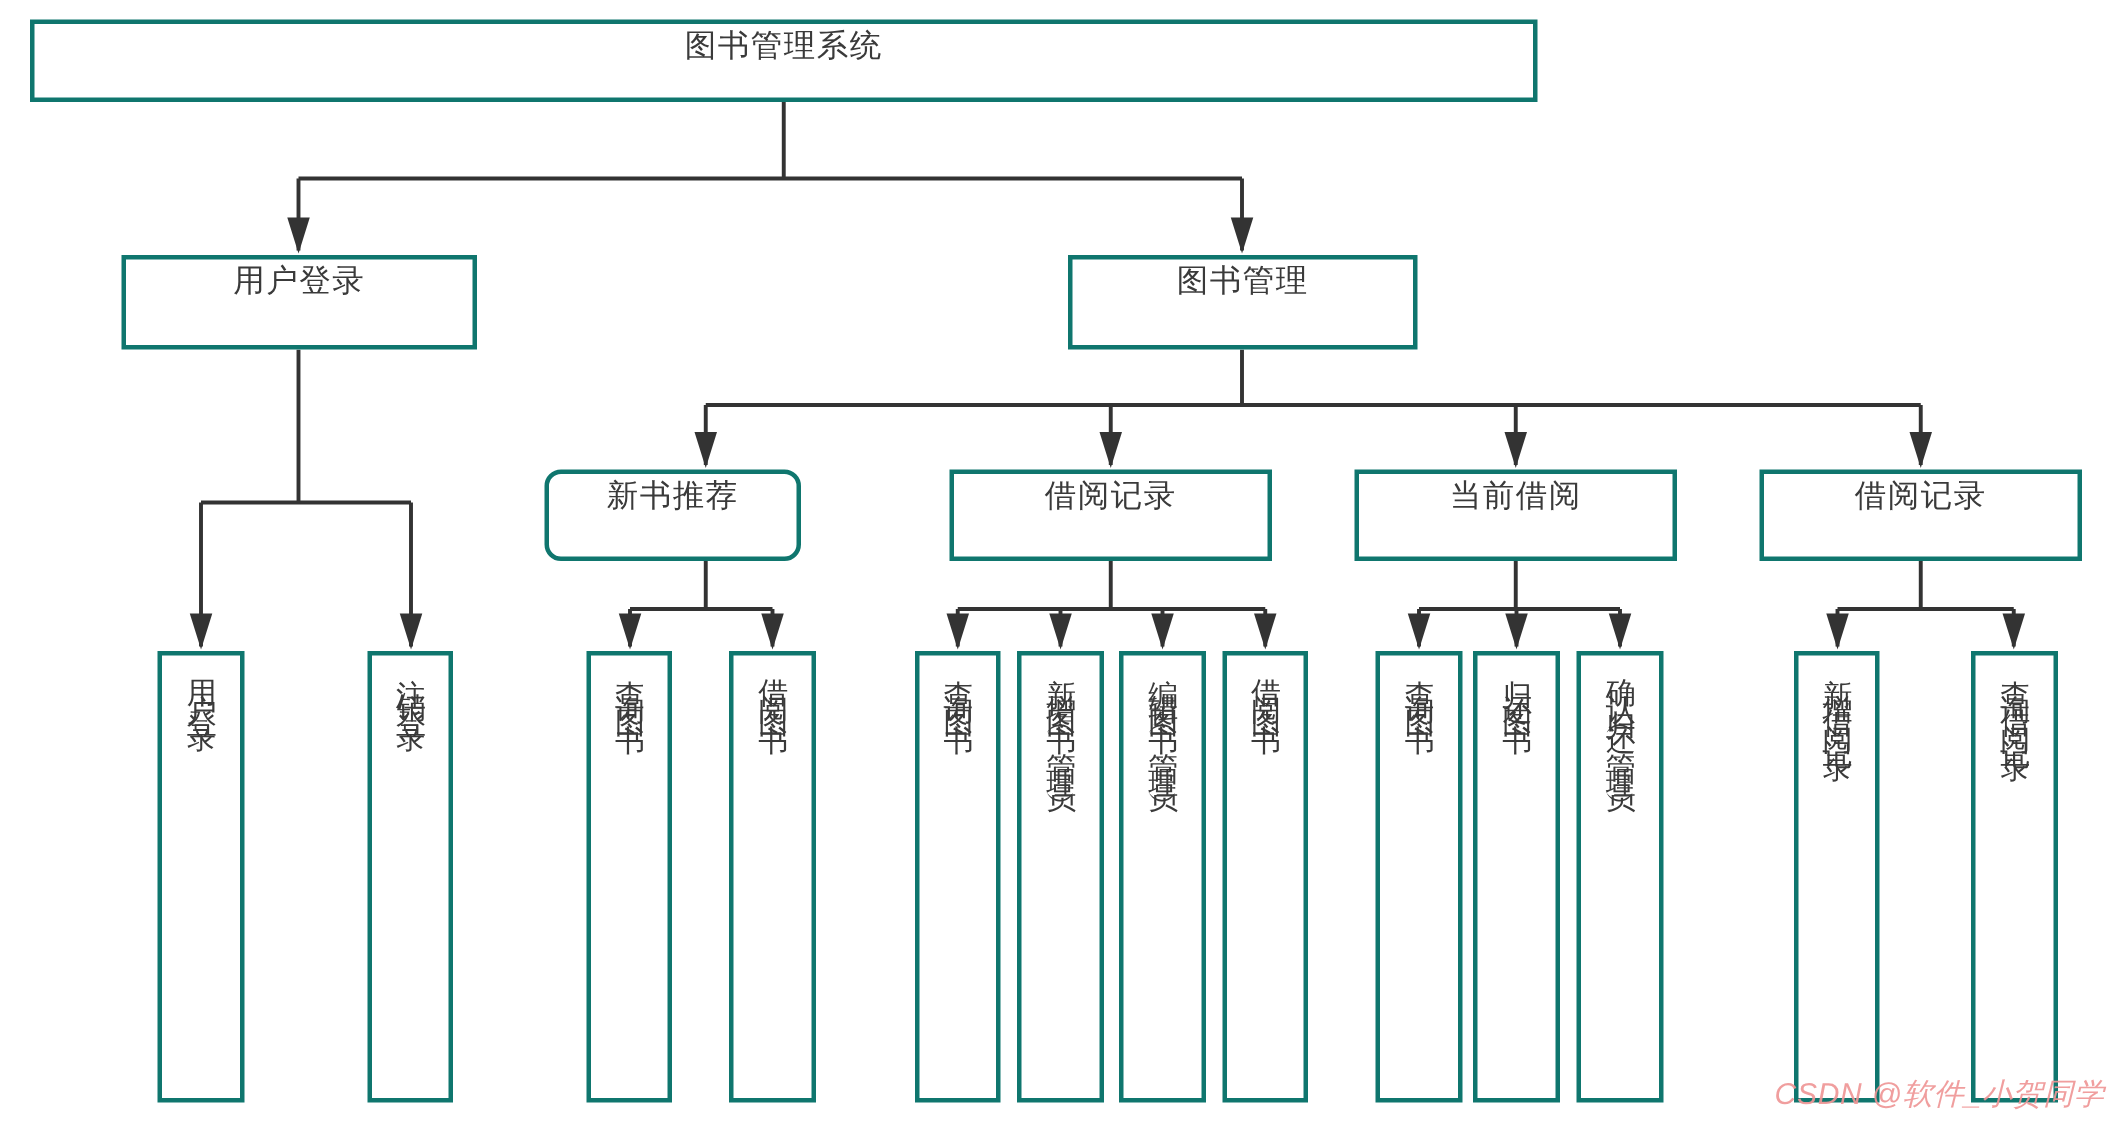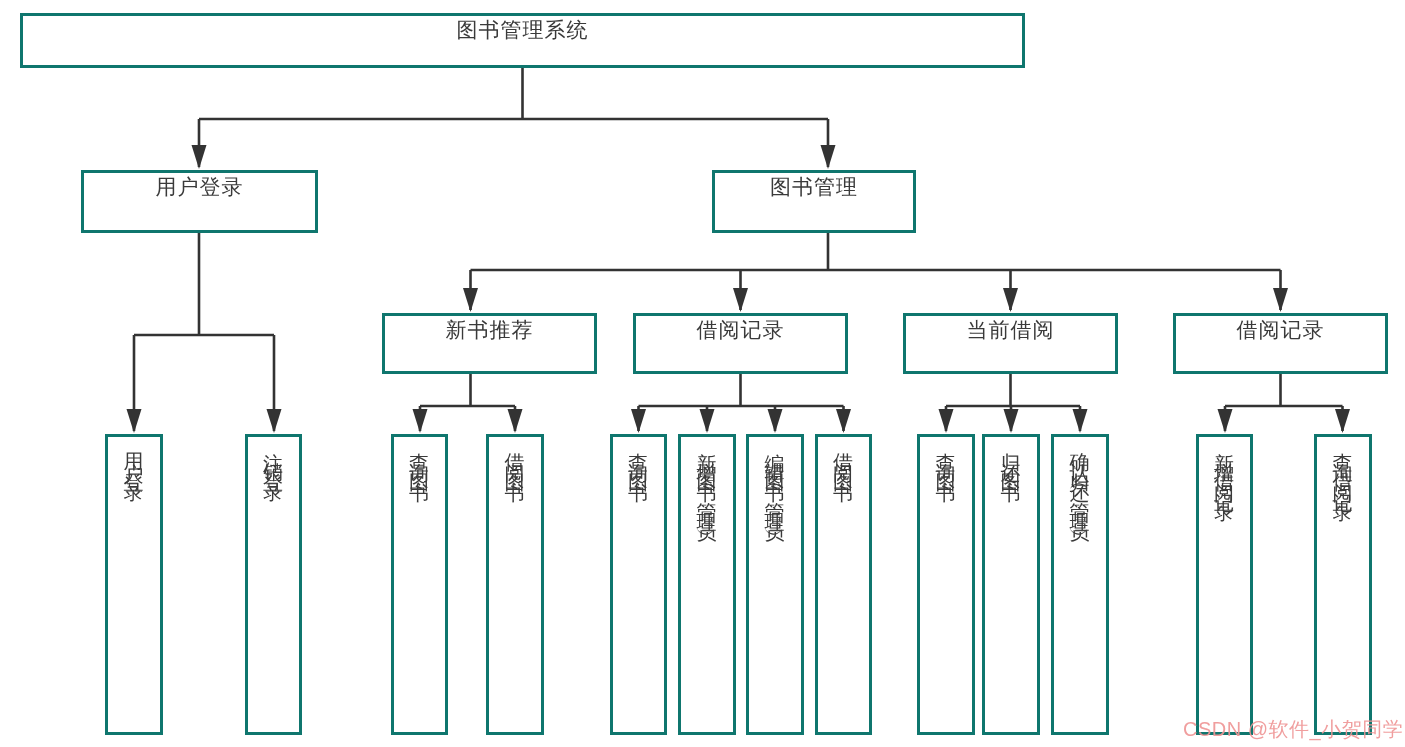--- a/index.html
+++ b/index.html
@@ -58,20 +58,21 @@
   }
   .watermark {
     position: absolute;
     left: 1183px;
     top: 716px;
     font-size: 20px;
     color: rgba(239, 150, 150, 0.92);
     white-space: nowrap;
     z-index: 3;
     letter-spacing: 0.5px;
+    font-style: italic;
   }
 </style>
 </head>
 <body>
 
 <div id="stage">
 
   <svg id="edges" viewBox="0 0 1405 747" xmlns="http://www.w3.org/2000/svg">
 
     <path d="M522.5 68 V119 M199 119 H828 M199 119 V167 M828 119 V167"></path>
@@ -108,25 +109,25 @@
     <polygon points="1335,409 1350,409 1342.5,433"></polygon>
   </svg>
 
   <div class="box h-box" style="left:20px; top:13px; width:1005px; height:55px;">
     <span>图书管理系统</span>
   </div>
 
   <div class="box h-box" style="left:81px; top:170px; width:237px; height:63px;">
     <span>用户登录</span>
   </div>
-  <div class="box h-box" style="left:712px; top:170px; width:204px; height:63px;">
+  <div class="box h-box" style="left:712px; top:170px; width:233px; height:63px;">
     <span>图书管理</span>
   </div>
 
-  <div class="box h-box" style="left:382px; top:313px; width:215px; height:61px;">
+  <div class="box h-box" style="left:363px; top:313px; width:171px; height:61px;border-radius:11px;">
     <span>新书推荐</span>
   </div>
   <div class="box h-box" style="left:633px; top:313px; width:215px; height:61px;">
     <span>借阅记录</span>
   </div>
   <div class="box h-box" style="left:1173px; top:313px; width:215px; height:61px;">
     <span>借阅记录</span>
   </div>
   <div class="box h-box" style="left:903px; top:313px; width:215px; height:61px;">
     <span>当前借阅</span>

